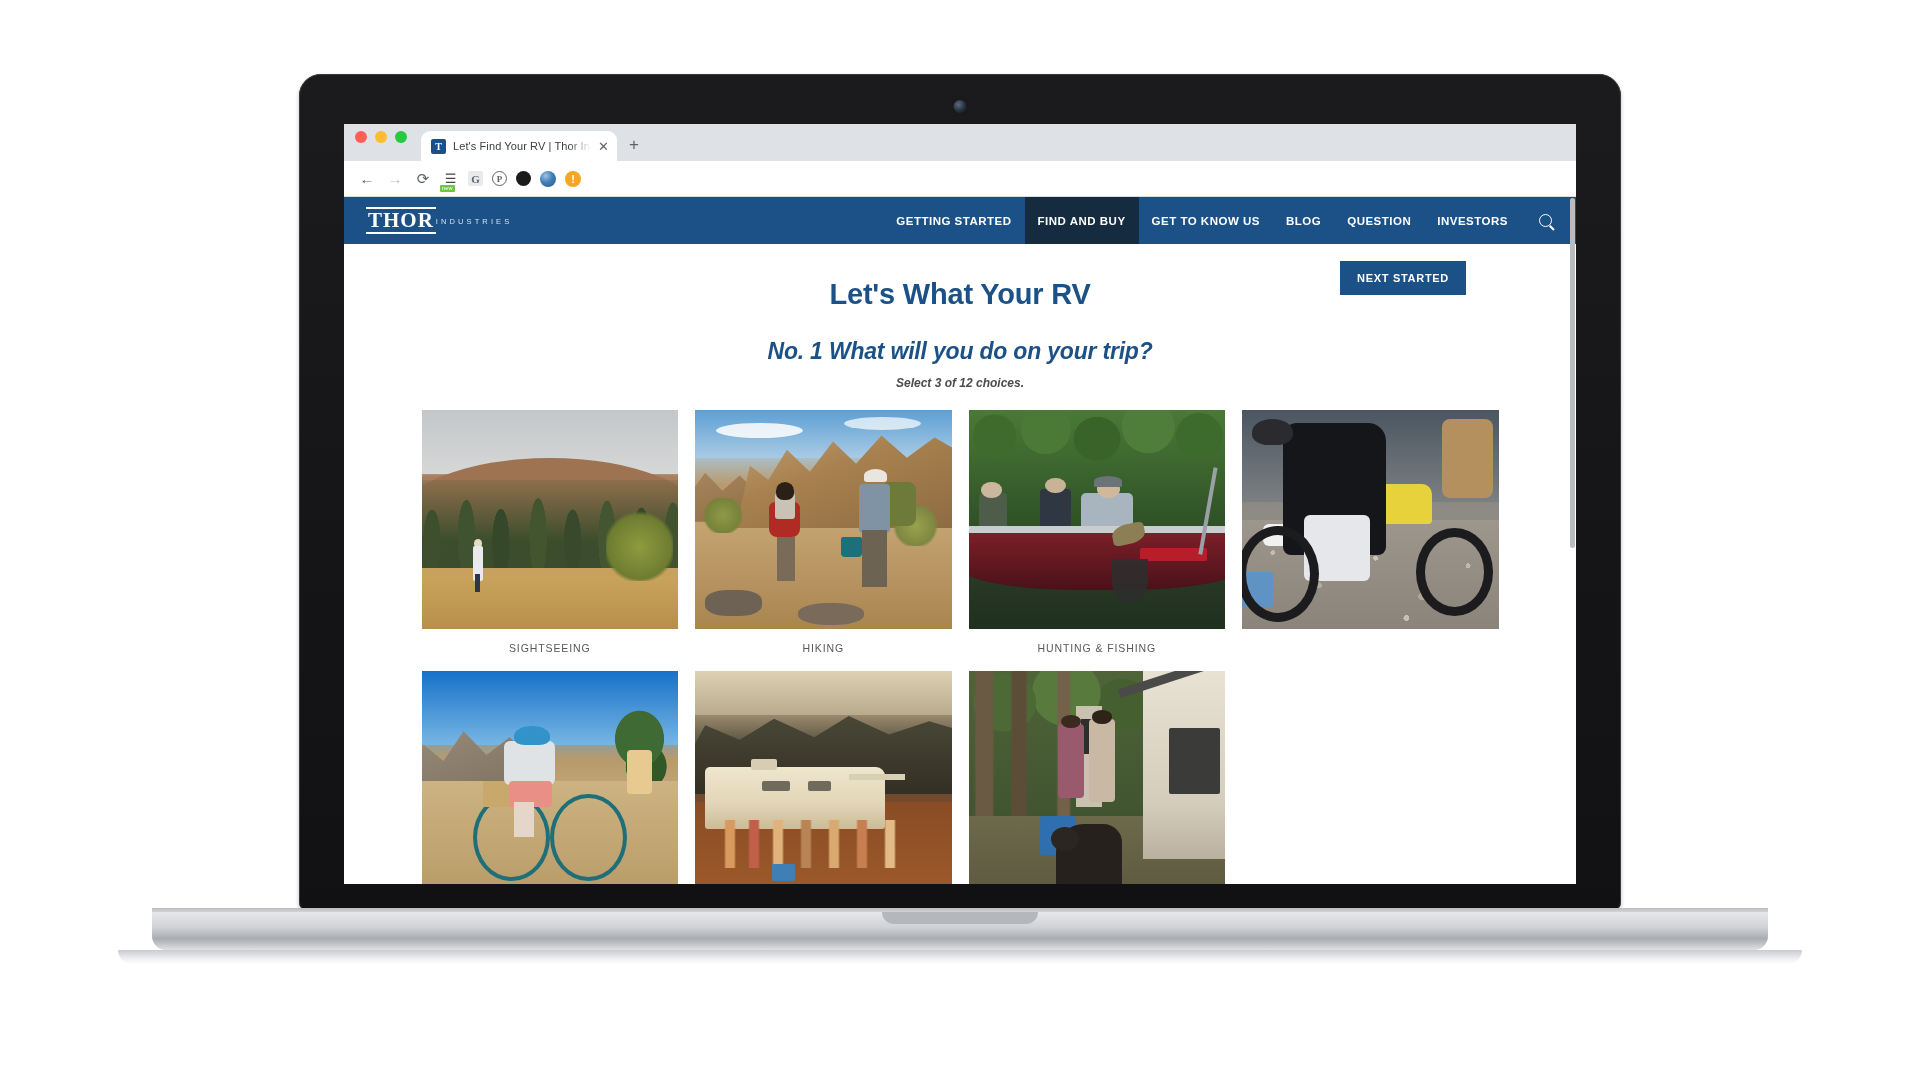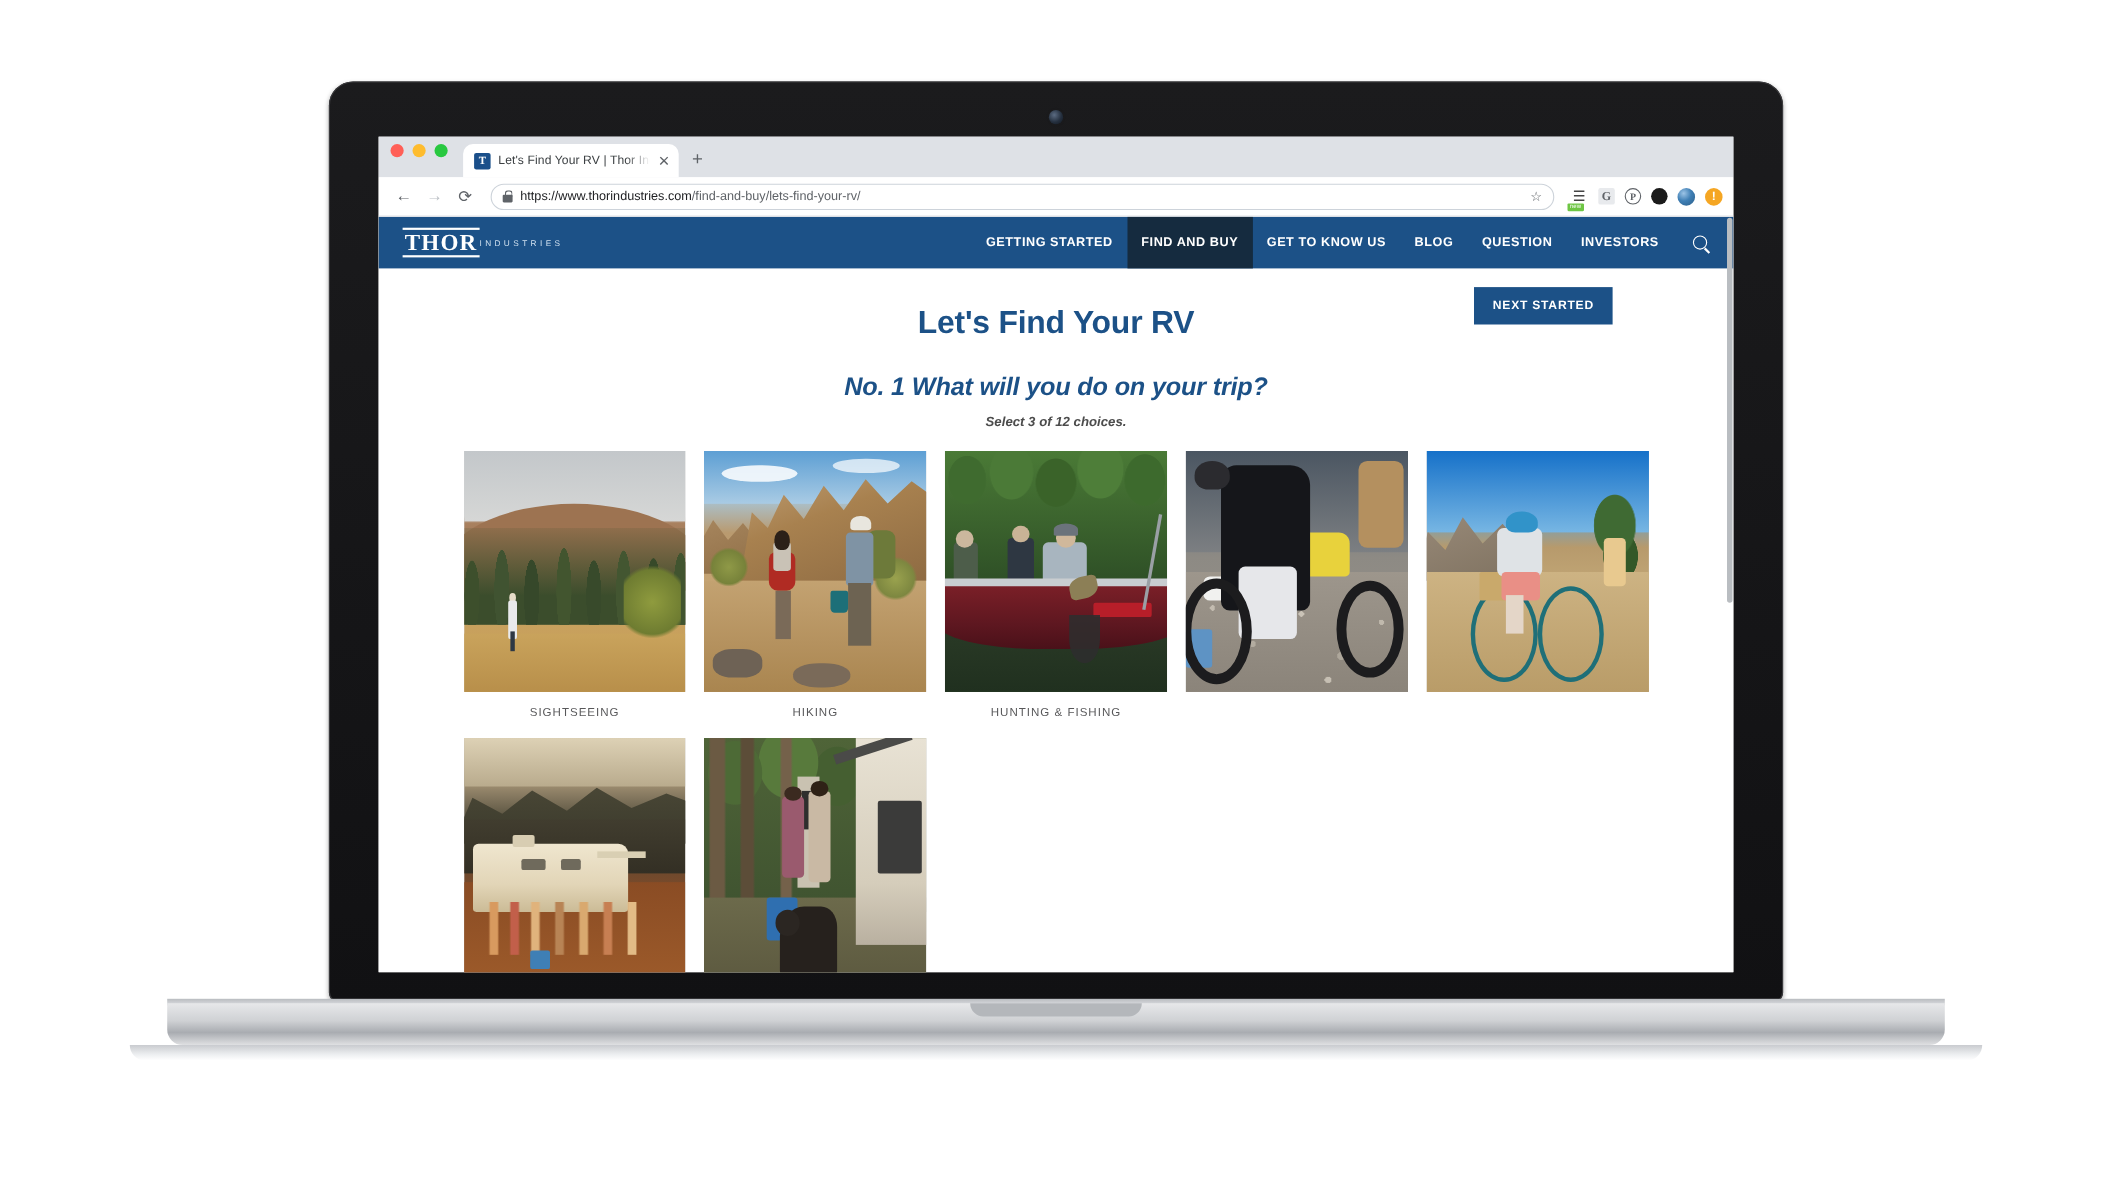--- a/index.html
+++ b/index.html
@@ -182,21 +182,21 @@
   .next-btn {
     position: absolute; right: 110px; top: 17px;
     background: #1c5187; color:#fff;
     font-size: 11px; font-weight: bold; letter-spacing:.7px;
     padding: 11px 17px;
   }
 
   .grid {
     margin: 20px auto 0;
     width: 1077px;
-    display: grid; grid-template-columns: repeat(5, 1fr); gap: 17px 17px;
+    display: grid; grid-template-columns: repeat(4, 1fr); gap: 17px 17px;
   }
   .card { display:flex; flex-direction:column; align-items:center; }
   .thumb { width: 100%; height: 219px; position: relative; overflow: hidden; background:#ccc; }
   .cap {
     margin-top: 13px; font-size: 10.5px; letter-spacing: .9px; color: #58585a;
     text-align:center; white-space: nowrap;
   }
 
   
   .ph { position:absolute; inset:0; }
@@ -436,25 +436,20 @@
             <div class="tab-close">✕</div>
           </div>
           <div class="newtab">+</div>
         </div>
 
         <div class="toolbar">
           <div class="navbtn">←</div>
           <div class="navbtn dim">→</div>
           <div class="navbtn">⟳</div>
 
-          <div class="omnibox">
-            <div class="lock"></div>
-            <div class="url"><span>https://www.thorindustries.com</span><span class="path">/find-and-buy/lets-find-your-rv/</span></div>
-            <div class="star">☆</div>
-          </div>
 
           <div class="ext">
             <div class="ext-icon">
               <span class="ico-cart">☰</span>
               <span class="badge-new">new</span>
             </div>
             <div class="ext-icon ico-g">G</div>
             <div class="ext-icon ico-pin">P</div>
             <div class="ext-icon ico-dark"></div>
             <div class="ext-icon ico-avatar"></div>
@@ -478,21 +473,21 @@
               <div class="navlink">INVESTORS</div>
               <div class="navsearch">
                 <div class="mag"></div>
               </div>
             </div>
           </div>
 
           <div class="content">
             <div class="next-btn">NEXT STARTED</div>
 
-            <div class="h1">Let's Find Your RV</div>
+            <div class="h1">Let's What Your RV</div>
             <div class="h2">No. 1 What will you do on your trip?</div>
             <div class="sub">Select 3 of 12 choices.</div>
 
             <div class="grid">
 
               <div class="card">
                 <div class="thumb">
                   <div class="ph p1">
                     <div class="sky"></div>
                       <div class="hill"></div>

